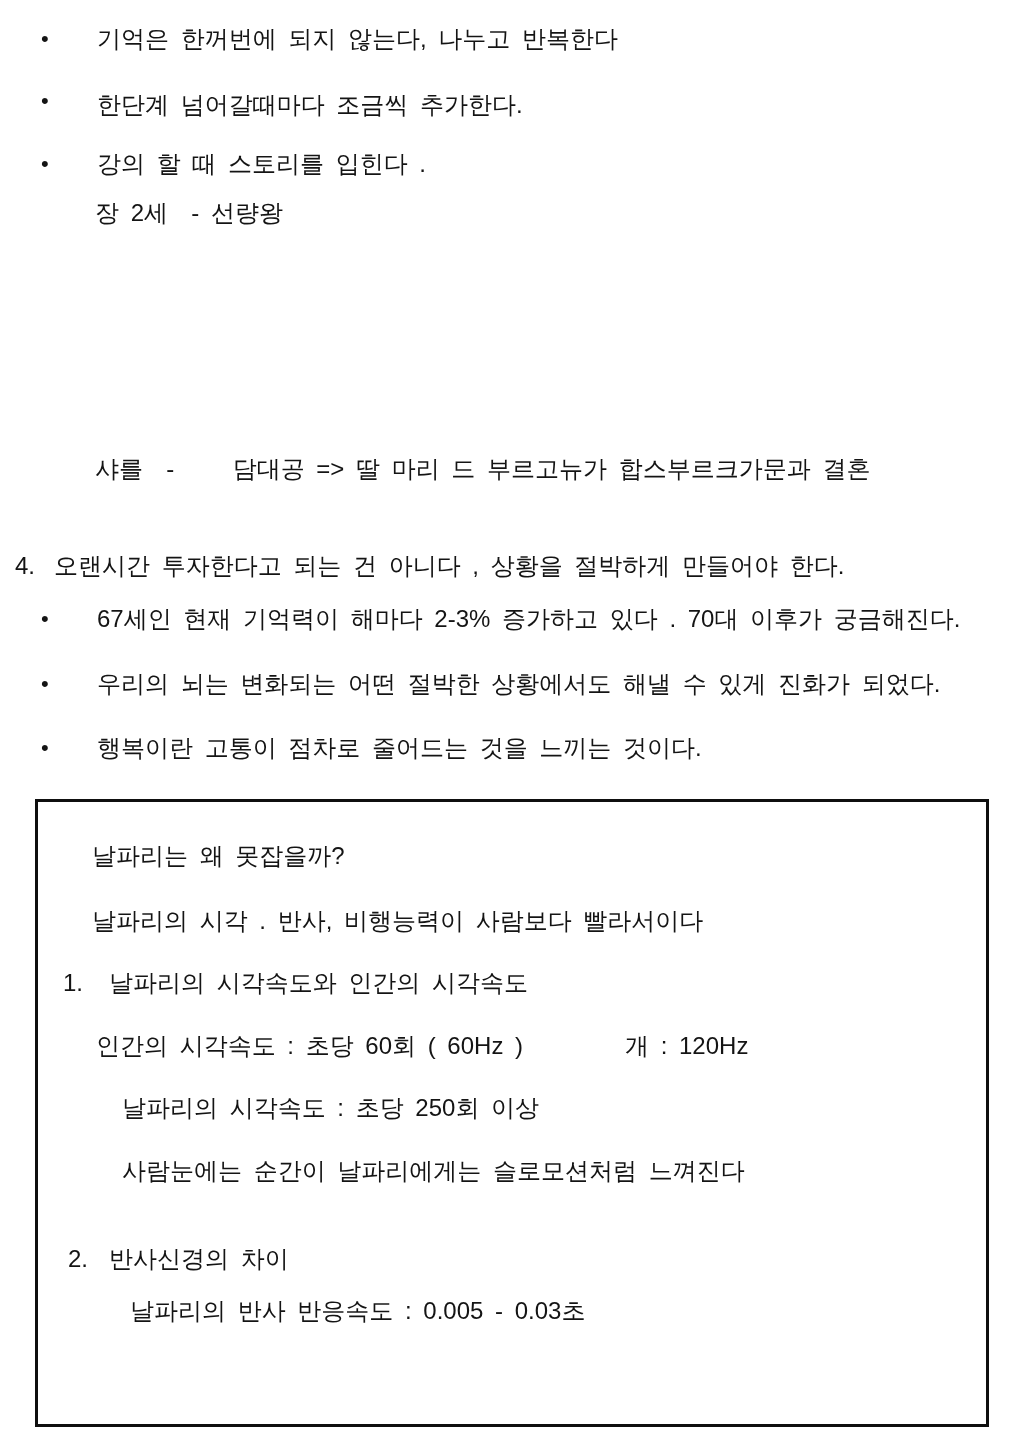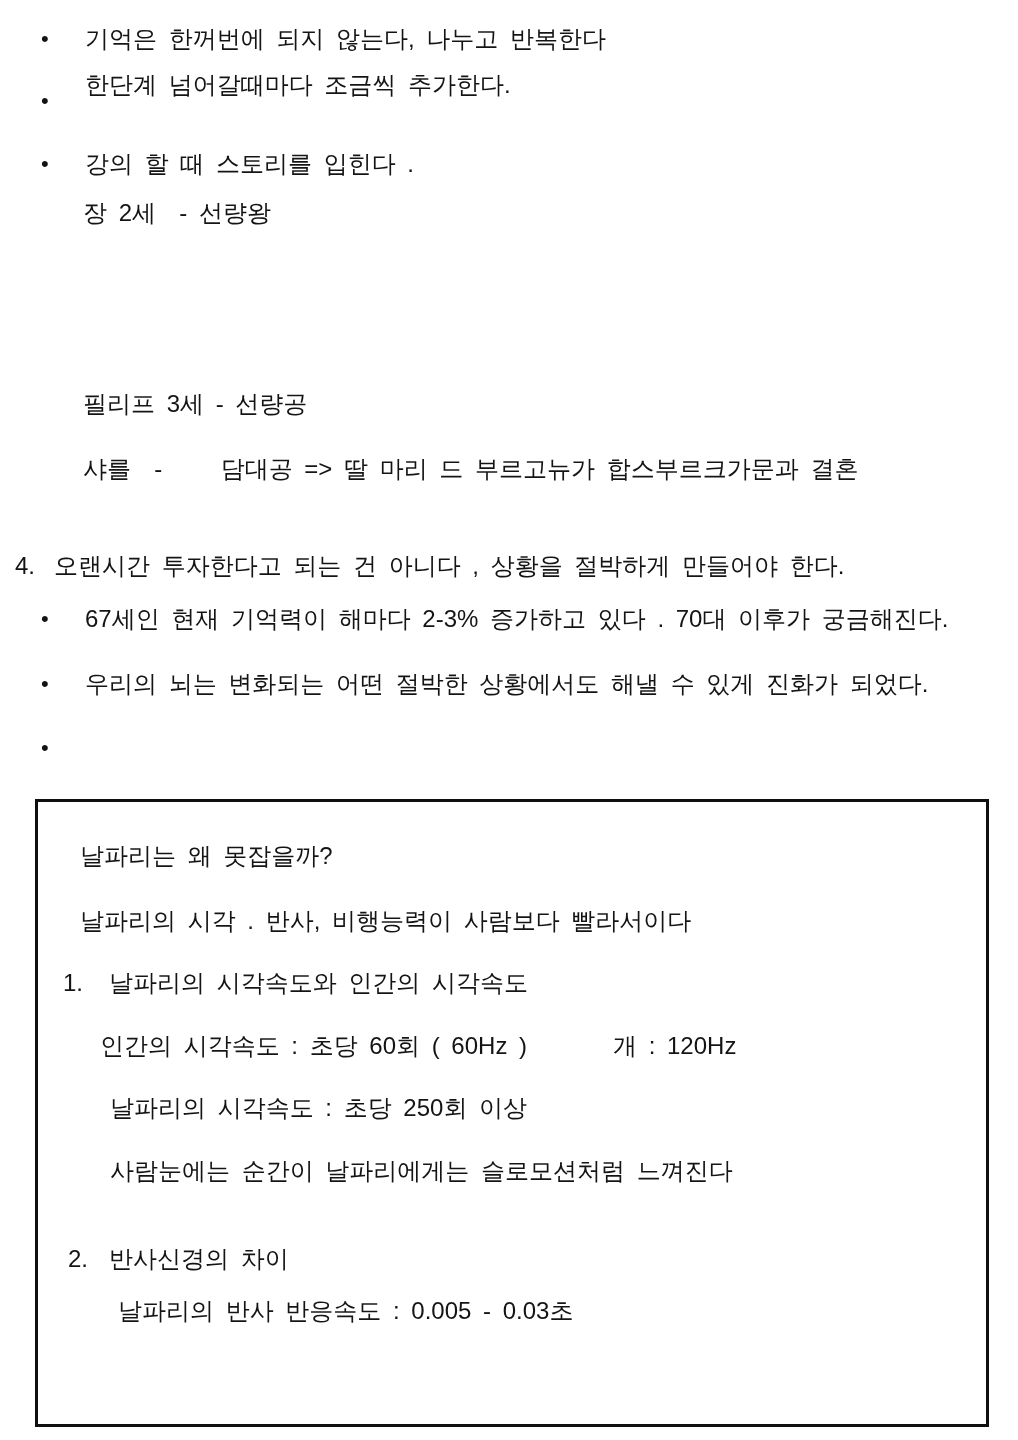--- a/index.html
+++ b/index.html
@@ -11,20 +11,21 @@
     font-family: "Liberation Sans", "DejaVu Sans", sans-serif;
     color: #141414;
     font-size: 24px;
     line-height: 32px;
   }
   .run {
     position: absolute;
     white-space: pre;
     word-spacing: 5px;
     letter-spacing: 0px;
+    margin-left: 12px;
   }
   .row {
     position: absolute;
     display: flex;
     white-space: pre;
     word-spacing: 5px;
   }
   .dot {
     position: absolute;
     left: 41px;
@@ -44,53 +45,53 @@
 </style>
 </head>
 <body>
 
 <div id="page">
 
   <span class="dot" style="top:23px">•</span>
   <div class="run" style="left:85px; top:23px">기억은 한꺼번에 되지 않는다, 나누고 반복한다</div>
 
   <span class="dot" style="top:85px">•</span>
-  <div class="run" style="left:85px; top:69px">한단계 넘어갈때마다 조금씩 추가한다.</div>
+  <div class="run" style="left:85px; top:89px">한단계 넘어갈때마다 조금씩 추가한다.</div>
 
   <span class="dot" style="top:148px">•</span>
   <div class="run" style="left:85px; top:148px">강의 할 때 스토리를 입힌다 .</div>
 
   <div class="run" style="left:83px; top:197px">장 2세  - 선량왕</div>
-  <div class="run" style="left:83px; top:388px">필리프 3세 - 선량공</div>
   <div class="run" style="left:83px; top:453px">샤를  -     담대공 =&gt; 딸 마리 드 부르고뉴가 합스부르크가문과 결혼</div>
 
   <div class="row" style="left:15px; top:550px; gap:19px">
     <span class="num">4.</span>
     <span>오랜시간 투자한다고 되는 건 아니다 , 상황을 절박하게 만들어야 한다.</span>
   </div>
 
   <span class="dot" style="top:603px">•</span>
   <div class="run" style="left:85px; top:603px">67세인 현재 기억력이 해마다 2-3% 증가하고 있다 . 70대 이후가 궁금해진다.</div>
 
   <span class="dot" style="top:668px">•</span>
   <div class="run" style="left:85px; top:668px">우리의 뇌는 변화되는 어떤 절박한 상황에서도 해낼 수 있게 진화가 되었다.</div>
 
   <span class="dot" style="top:732px">•</span>
+  <div class="run" style="left:85px; top:732px">행복이란 고통이 점차로 줄어드는 것을 느끼는 것이다.</div>
 
   <div id="fly-box"></div>
 
   <div class="run" style="left:80px; top:905px">날파리의 시각 . 반사, 비행능력이 사람보다 빨라서이다</div>
   <div class="run" style="left:80px; top:840px">날파리는 왜 못잡을까?</div>
 
   <div class="row" style="left:63px; top:967px; gap:26px">
     <span class="num">1.</span>
     <span>날파리의 시각속도와 인간의 시각속도</span>
   </div>
 
-  <div class="run" style="left:100px;  top:1030px">인간의 시각속도 : 초당 60회 ( 60Hz )</div>
+  <div class="run" style="left:84px;  top:1030px">인간의 시각속도 : 초당 60회 ( 60Hz )</div>
   <div class="run" style="left:613px; top:1030px">개 : 120Hz</div>
   <div class="run" style="left:110px; top:1092px">날파리의 시각속도 : 초당 250회 이상</div>
   <div class="run" style="left:110px; top:1155px">사람눈에는 순간이 날파리에게는 슬로모션처럼 느껴진다</div>
 
   <div class="row" style="left:68px; top:1243px; gap:21px">
     <span class="num">2.</span>
     <span>반사신경의 차이</span>
   </div>
 
   <div class="run" style="left:118px; top:1295px">날파리의 반사 반응속도 : 0.005 - 0.03초</div>

